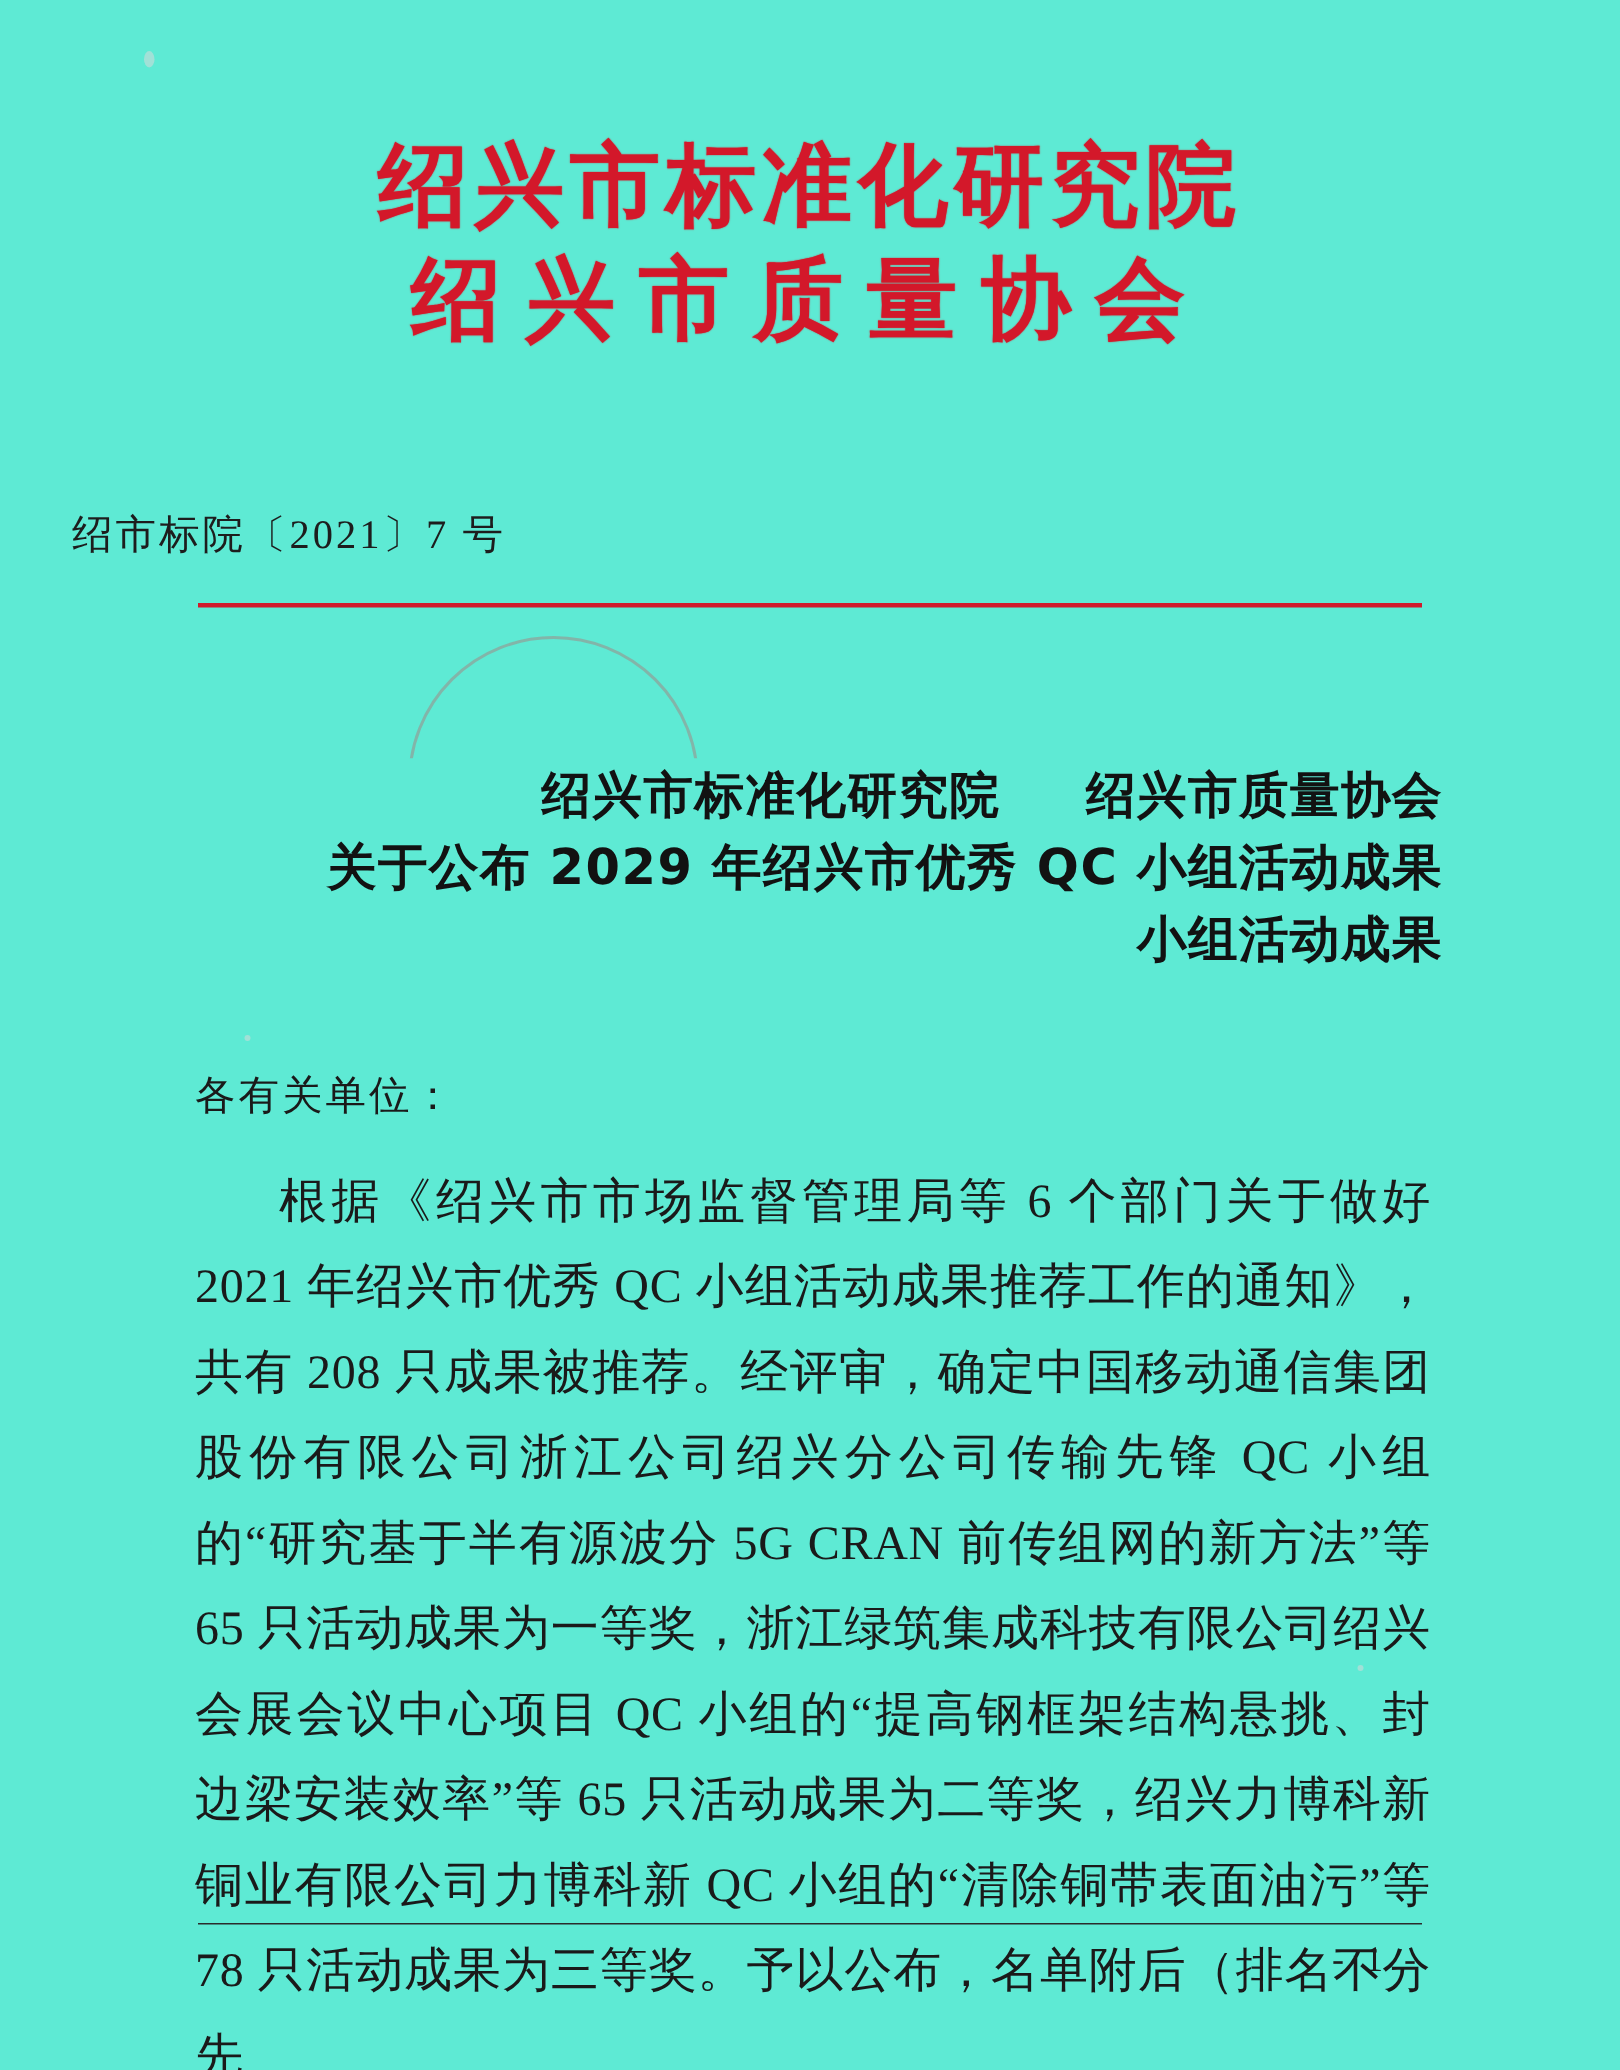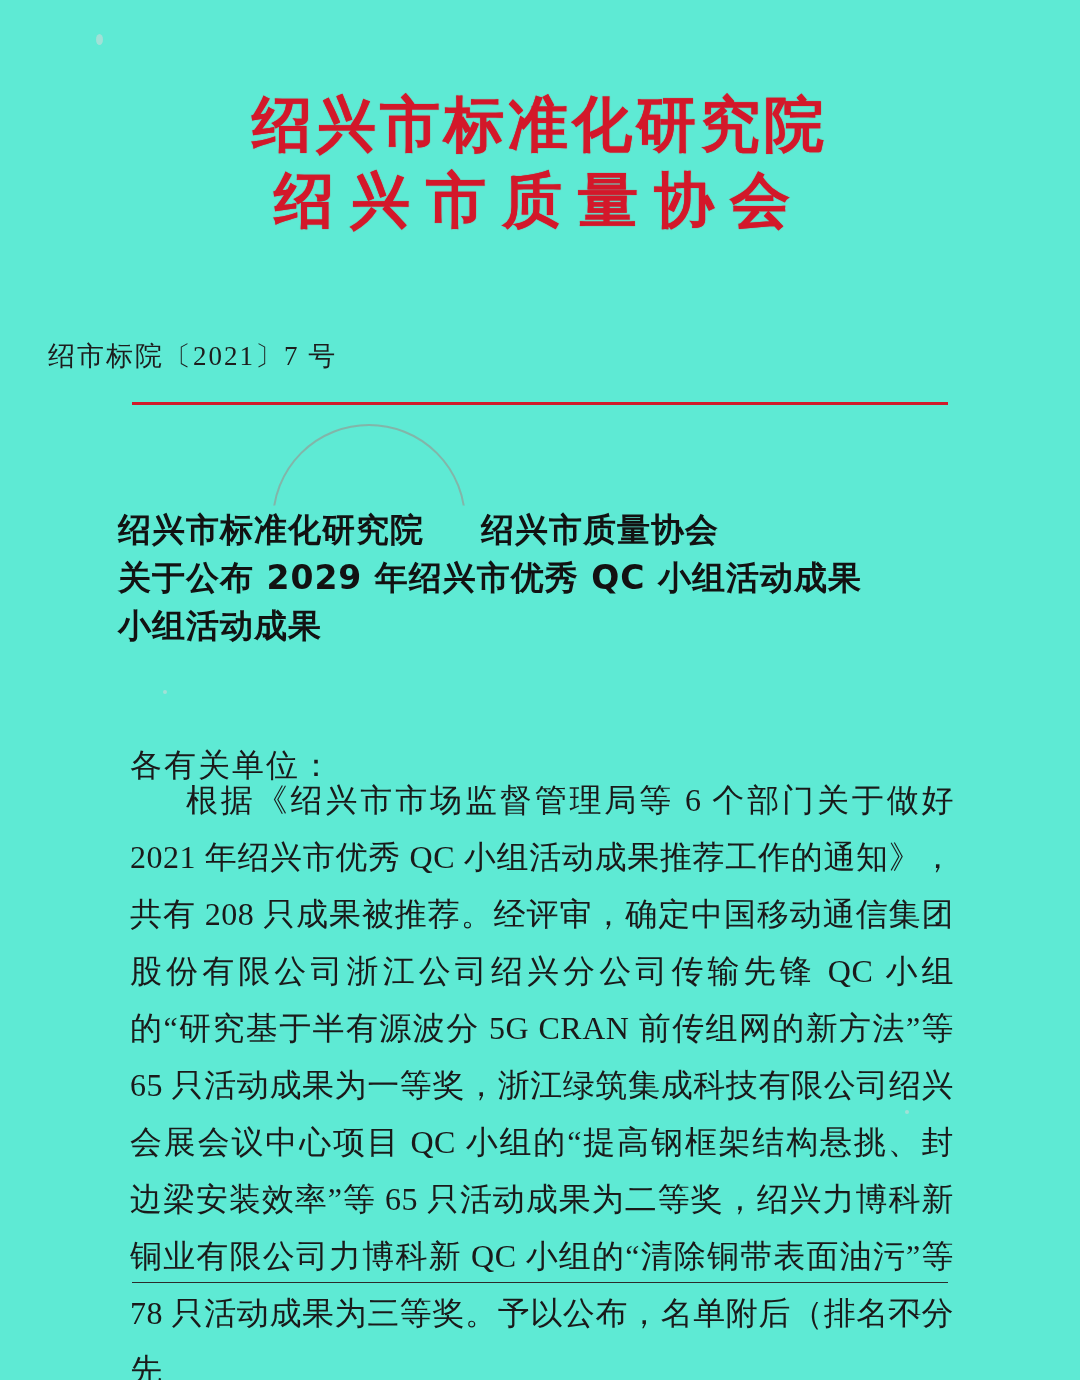--- a/index.html
+++ b/index.html
@@ -108,37 +108,37 @@
     border-radius: 50%;
     clip-path: inset(0 0 58% 0);
   }
 
   
   .title {
     position: absolute;
     top: 506px;
     left: 118px;
     width: 844px;
-    text-align: left;
+    text-align: right;
     font-family: "DejaVu Sans", sans-serif;
     font-weight: bold;
     font-size: 33px;
     line-height: 48px;
     letter-spacing: 1px;
     color: #121212;
   }
   .title div { white-space: nowrap; }
   .title .t-sp { display: inline-block; width: 32px; }
 
   
   .salutation {
     position: absolute;
-    top: 744px;
+    top: 712px;
     left: 130px;
-    font-size: 32px;
+    font-size: 27px;
     letter-spacing: 2px;
   }
   .body-text {
     position: absolute;
     top: 772px;
     left: 130px;
     width: 824px;
     font-size: 32px;
     line-height: 57px;
     letter-spacing: 0.5px;

